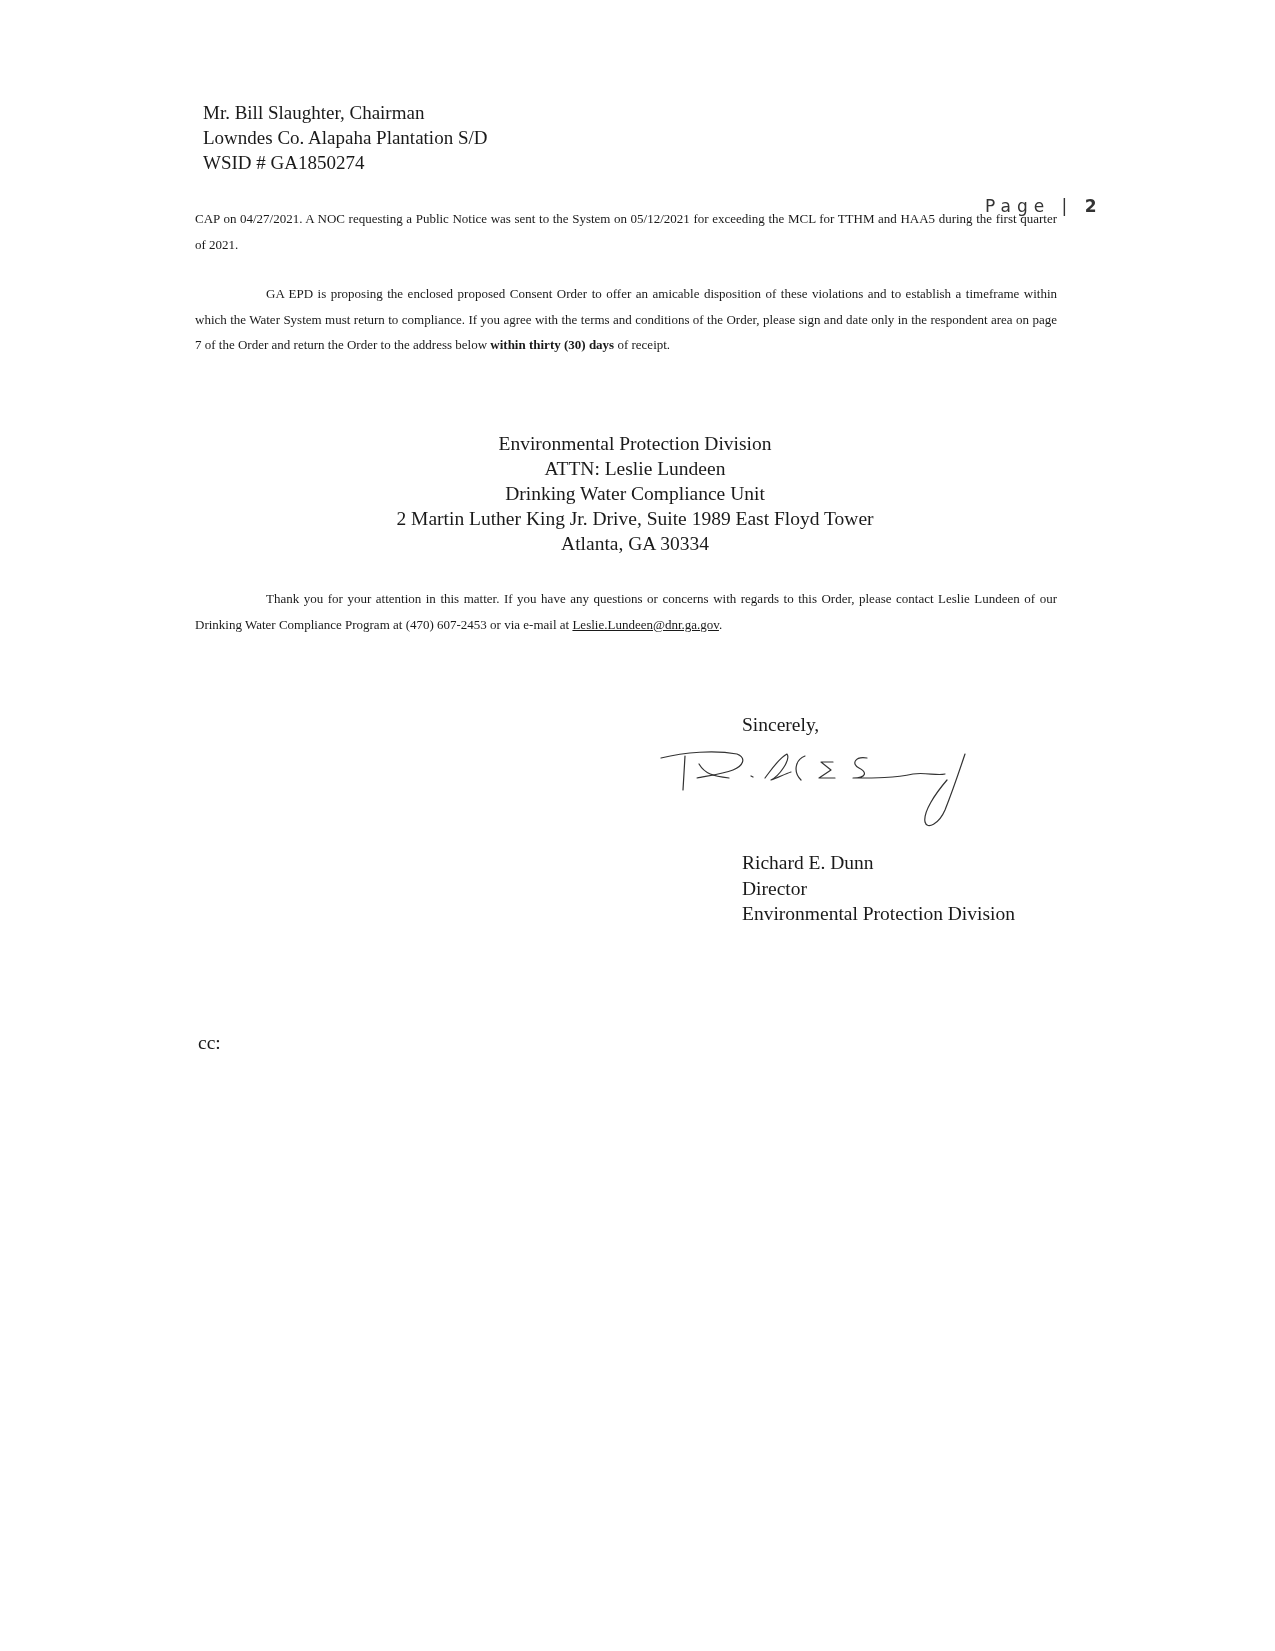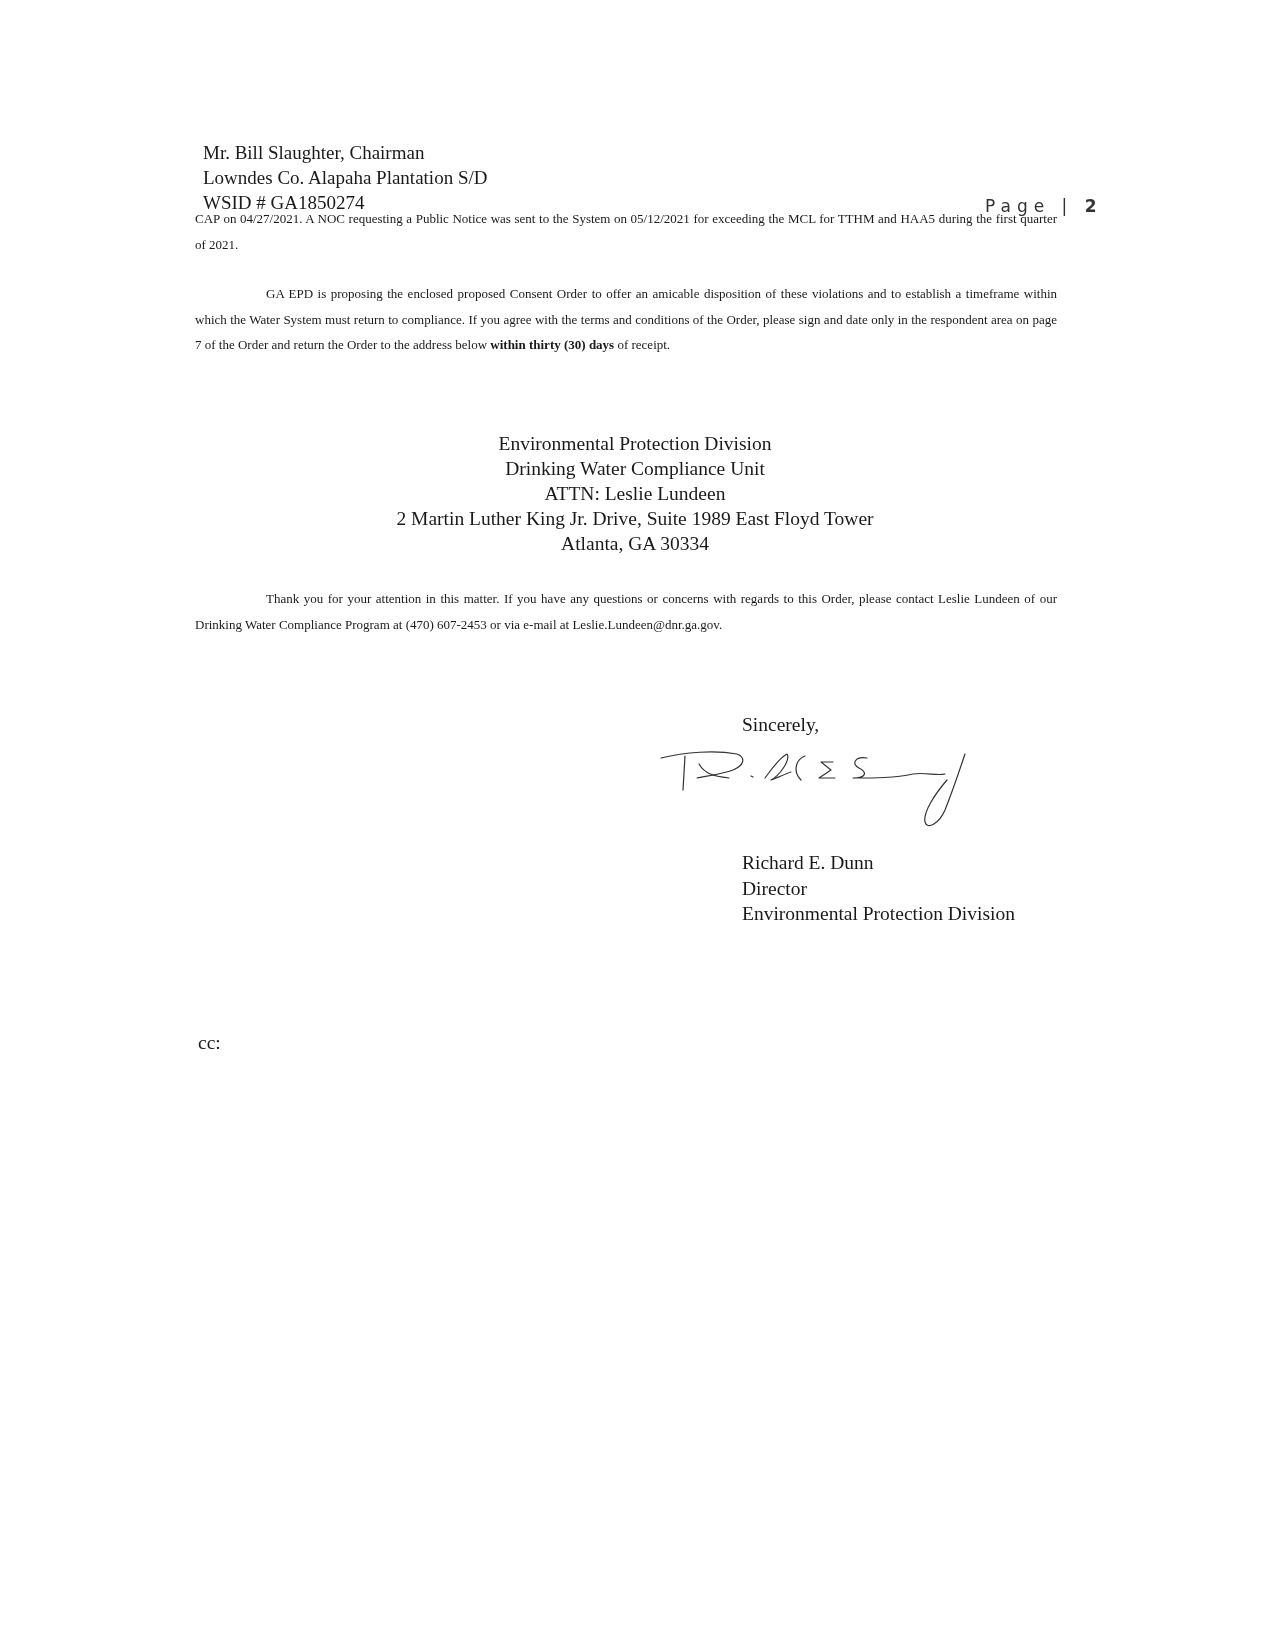--- a/index.html
+++ b/index.html
@@ -2,39 +2,39 @@
 <html><head>
   <meta charset="utf-8">
   <style>
     html, body { margin: 0; padding: 0; background: #ffffff; }
     body {
       width: 1275px; height: 1651px; position: relative; overflow: hidden;
       font-family: "Liberation Serif", "DejaVu Serif", serif;
       color: #1a1a1a;
     }
     .abs { position: absolute; }
-    .hdr { left: 203px; top: 100px; font-size: 19px; line-height: 25px; margin-top: 40px; }
+    .hdr { left: 203px; top: 100px; font-size: 19px; line-height: 25px; }
     .pagenum {
       left: 985px; top: 148px; font-family: "DejaVu Sans", "Liberation Sans", sans-serif;
       font-size: 17px; letter-spacing: 6px; color: #333; margin-top: 48px;
     }
     .pagenum .bar { letter-spacing: 0; margin: 0 6px 0 0; }
     .pagenum .num { font-weight: bold; letter-spacing: 0; }
     .para {
       left: 195px; width: 862px; font-size: 13px; line-height: 25.5px;
       text-align: justify; text-align-last: left;
     }
     .indent { text-indent: 71px; }
     .p1 { top: 206px; }
     .p2 { top: 281px; }
     .p3 { top: 586px; }
     .addr {
       left: 200px; width: 870px; top: 431px; font-size: 19.5px; line-height: 25px; text-align: center;
     }
-    .link { }
+    .link { text-decoration: underline; }
     .closing { left: 742px; top: 712px; font-size: 19.5px; line-height: 25px; text-align: center; }
     .sig { left: 655px; top: 750px; width: 340px; height: 90px; }
     .signer { left: 742px; top: 850px; font-size: 19.5px; line-height: 25.5px; }
     .cc { left: 198px; top: 1030px; font-size: 19.5px; line-height: 25.5px; display: flex; flex-direction: column; }
     .cc-label { width: 70px; }
     .line { display: block; }
     b { font-weight: bold; }
   </style>
 </head>
 <body>
@@ -52,22 +52,22 @@
 </div>
 
 <div class="abs para p1">CAP on 04/27/2021.  A NOC requesting a Public Notice was sent to the System on 05/12/2021 for exceeding the MCL for TTHM and HAA5 during the first quarter of 2021.</div>
 
 <div class="abs para indent p2">
   <span>GA EPD is proposing the enclosed proposed Consent Order to offer an amicable disposition of these violations and to establish a timeframe within which the Water System must return to compliance.  If you agree with the terms and conditions of the Order, please sign and date only in the respondent area on page 7 of the Order and return the Order to the address below </span><b>within thirty (30) days</b><span> of receipt.</span>
 </div>
 
 <div class="abs addr">
   <span class="line">Environmental Protection Division</span>
+  <span class="line">ATTN: Leslie Lundeen</span>
   <span class="line">Drinking Water Compliance Unit</span>
-  <span class="line">ATTN: Leslie Lundeen</span>
   <span class="line">2 Martin Luther King Jr. Drive, Suite 1989 East Floyd Tower</span>
   <span class="line">Atlanta, GA  30334</span>
 </div>
 
 <div class="abs para indent p3">
   <span>Thank you for your attention in this matter.  If you have any questions or concerns with regards to this Order, please contact Leslie Lundeen of our Drinking Water Compliance Program at (470) 607-2453 or via e-mail at </span><span class="link">Leslie.Lundeen@dnr.ga.gov</span><span>.</span>
 </div>
 
 <div class="abs closing">Sincerely,</div>
 

